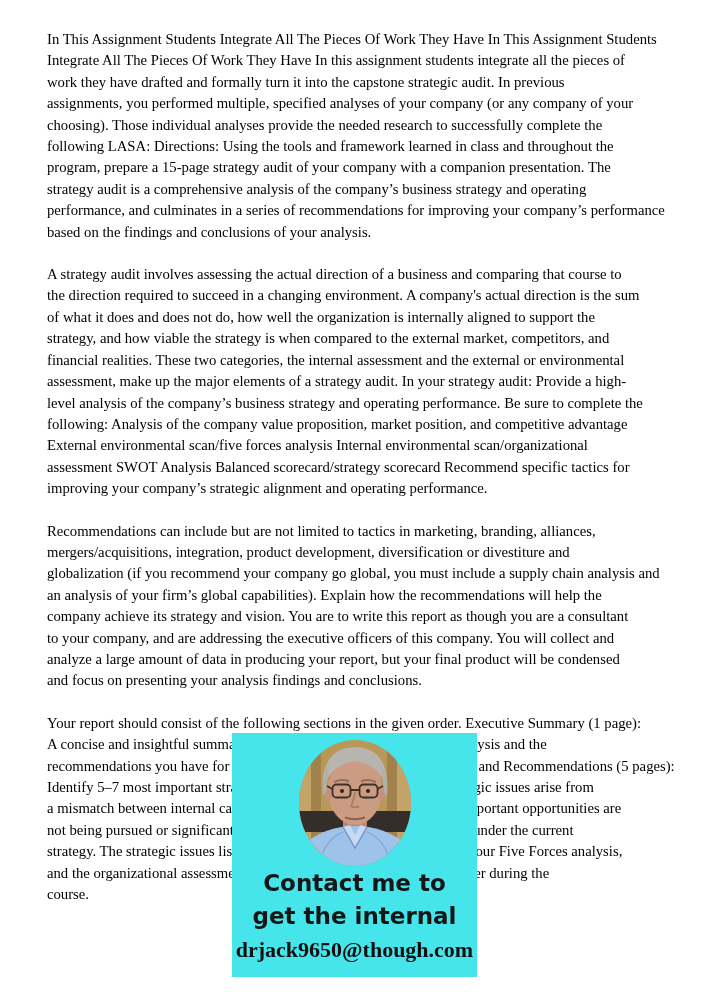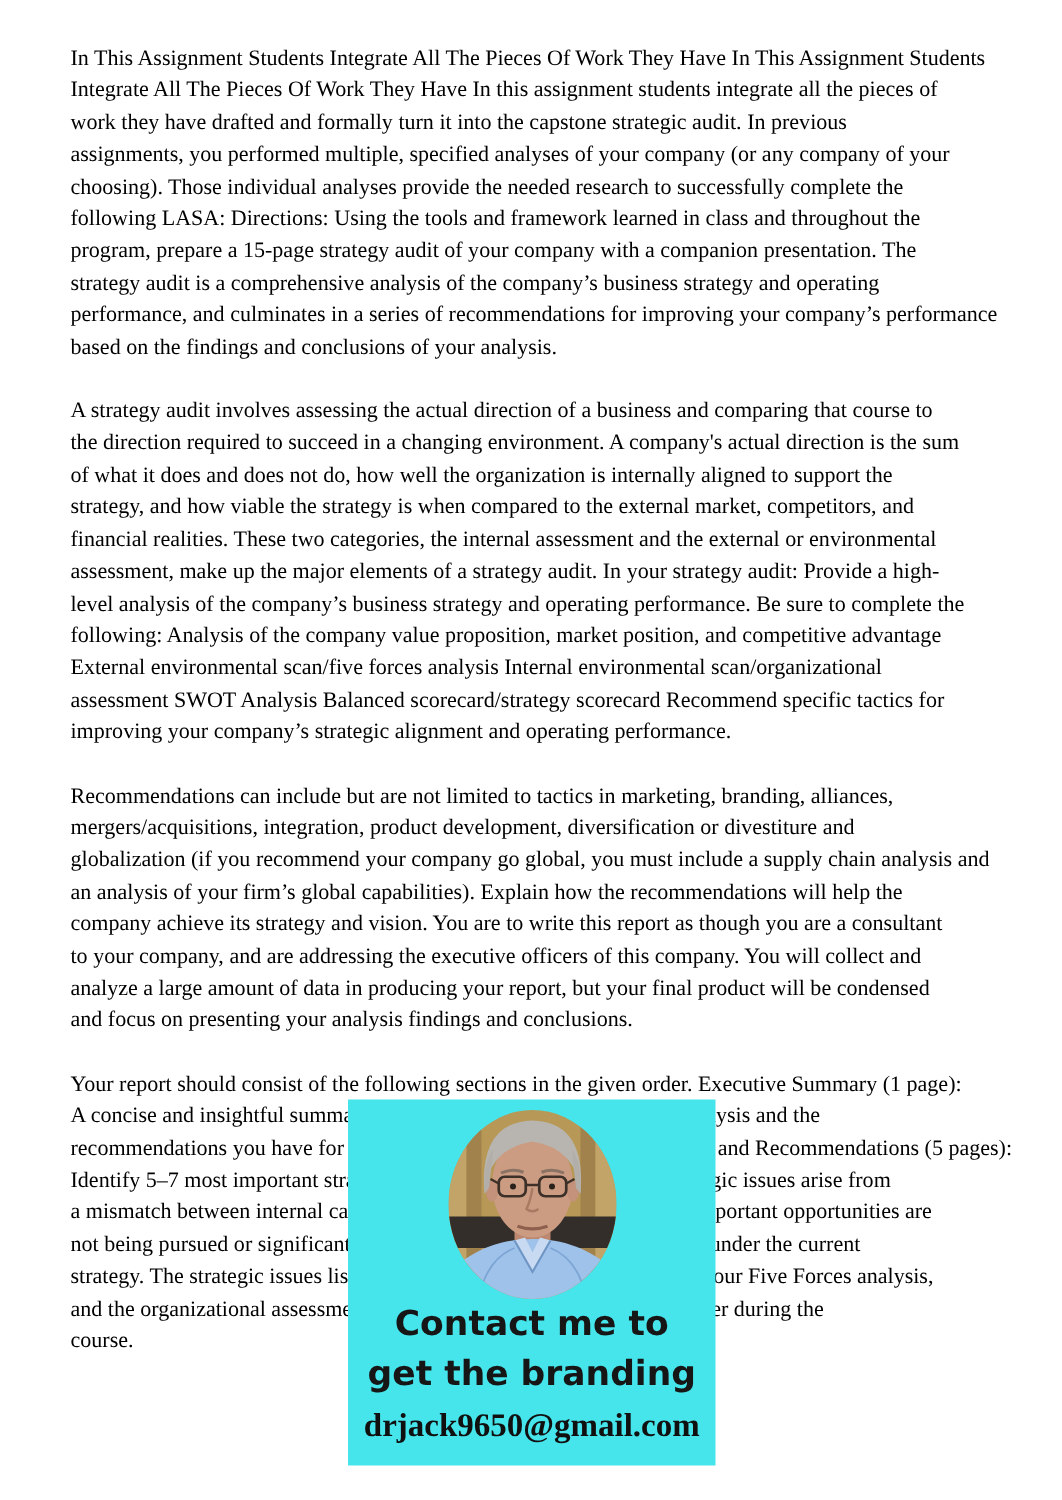--- a/index.html
+++ b/index.html
@@ -151,15 +151,15 @@
       <path d="M46,77.5 Q56,81 66,77.5" stroke="#8d5f4c" stroke-width="2" fill="none"></path>
 
       <path d="M0,126 L0,108 C18,92 36,86 56,86 C76,86 94,92 112,108 L112,126 Z" fill="#9fc2ea"></path>
       <path d="M44,87 L56,108 L68,87 L61,85 L56,95 L51,85 Z" fill="#c8daf2"></path>
       <path d="M44,87 L56,108 L68,87" stroke="#6f95c4" stroke-width="1.4" fill="none"></path>
       <path d="M20,126 C24,106 34,96 44,92" stroke="#7da5d4" stroke-width="1.2" fill="none"></path>
       <path d="M92,126 C88,106 78,96 68,92" stroke="#7da5d4" stroke-width="1.2" fill="none"></path>
     </g>
   </svg>
   <div class="contact-heading">Contact me to</div>
-  <div class="contact-heading">get the branding</div>
-  <div class="contact-email">drjack9650@gmail.com</div>
+  <div class="contact-heading">get the internal</div>
+  <div class="contact-email">drjack9650@though.com</div>
 </div>
 
 </body></html>

